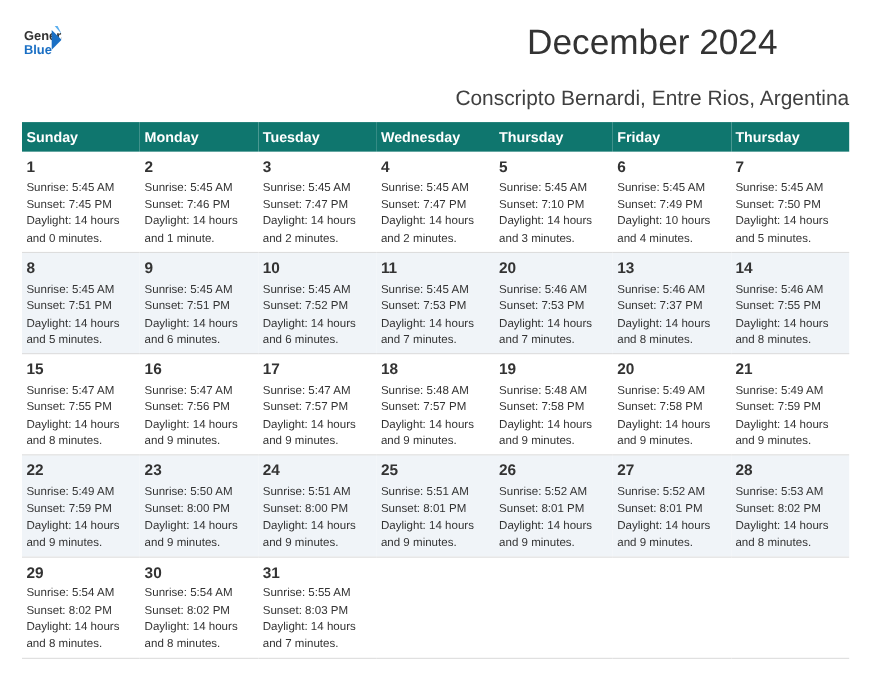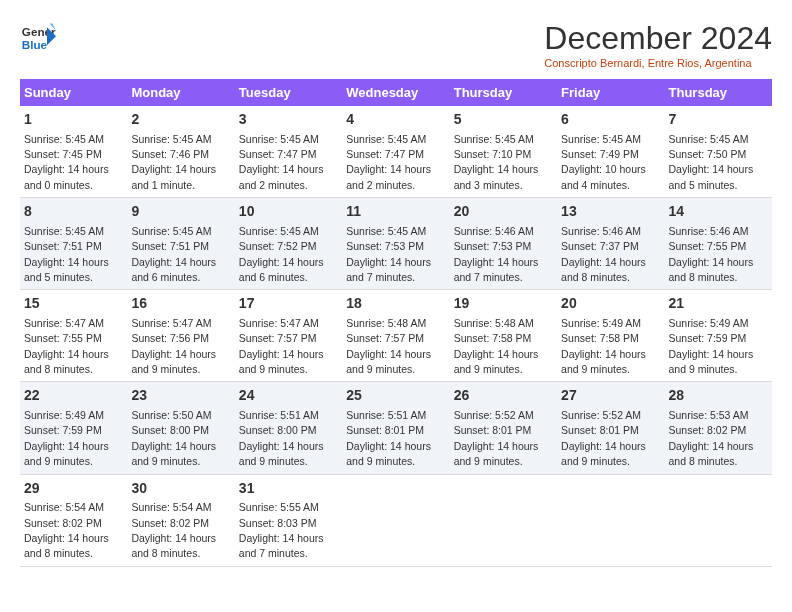--- a/index.html
+++ b/index.html
@@ -19,38 +19,39 @@
     .logo {
       display: flex;
       align-items: center;
       gap: 6px;
     }
     .logo-icon {
       width: 36px;
       height: 36px;
     }
     .title-area {
-      text-align: left;
+      text-align: center;
     }
     .month-title {
       font-size: 32px;
       font-weight: normal;
       color: #333;
     }
     .location-title {
-      font-size: 11px;
-      color: #c2410c;
+      font-size: 19px;
+      color: #404040;
+      margin-top: 22px;
     }
     table {
       width: 100%;
       border-collapse: collapse;
       font-size: 11px;
     }
     thead th {
-      background: #8b5cf6;
+      background: #0f766e;
       color: #fff;
       padding: 6px 4px;
       text-align: left;
       font-size: 13px;
       font-weight: bold;
     }
     tbody tr {
       border-bottom: 1px solid #ddd;
     }
     tbody tr:nth-child(odd) {

